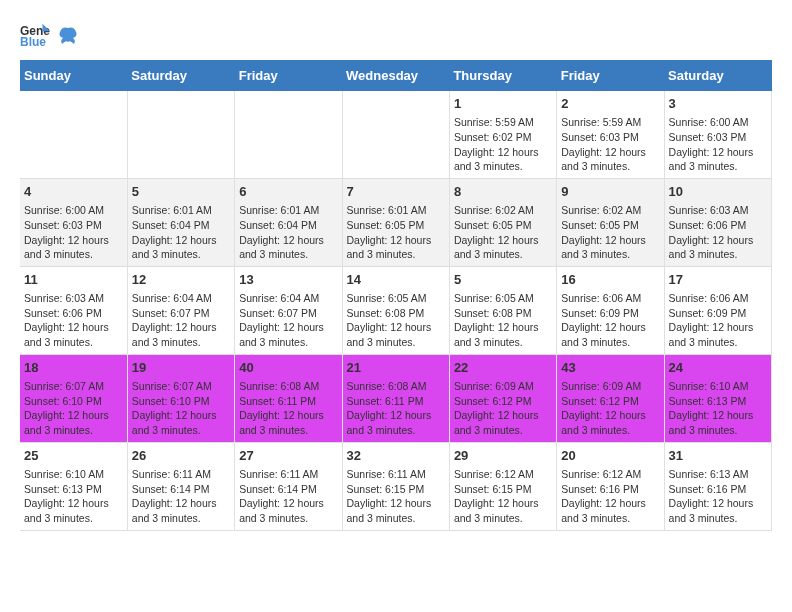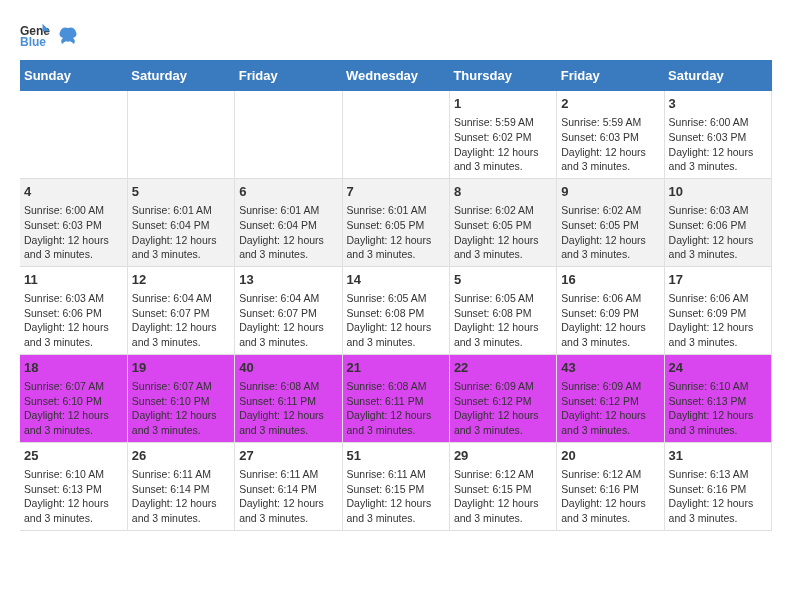--- a/index.html
+++ b/index.html
@@ -144,19 +144,19 @@
         <td><span class="day-num">40</span><span>Sunrise: 6:08 AM</span><br><span>Sunset: 6:11 PM</span><br><span>Daylight: 12 hours<br>and 3 minutes.</span></td>
         <td><span class="day-num">21</span><span>Sunrise: 6:08 AM</span><br><span>Sunset: 6:11 PM</span><br><span>Daylight: 12 hours<br>and 3 minutes.</span></td>
         <td><span class="day-num">22</span><span>Sunrise: 6:09 AM</span><br><span>Sunset: 6:12 PM</span><br><span>Daylight: 12 hours<br>and 3 minutes.</span></td>
         <td><span class="day-num">43</span><span>Sunrise: 6:09 AM</span><br><span>Sunset: 6:12 PM</span><br><span>Daylight: 12 hours<br>and 3 minutes.</span></td>
         <td><span class="day-num">24</span><span>Sunrise: 6:10 AM</span><br><span>Sunset: 6:13 PM</span><br><span>Daylight: 12 hours<br>and 3 minutes.</span></td>
       </tr>
       <tr>
         <td><span class="day-num">25</span><span>Sunrise: 6:10 AM</span><br><span>Sunset: 6:13 PM</span><br><span>Daylight: 12 hours<br>and 3 minutes.</span></td>
         <td><span class="day-num">26</span><span>Sunrise: 6:11 AM</span><br><span>Sunset: 6:14 PM</span><br><span>Daylight: 12 hours<br>and 3 minutes.</span></td>
         <td><span class="day-num">27</span><span>Sunrise: 6:11 AM</span><br><span>Sunset: 6:14 PM</span><br><span>Daylight: 12 hours<br>and 3 minutes.</span></td>
-        <td><span class="day-num">51</span><span>Sunrise: 6:11 AM</span><br><span>Sunset: 6:15 PM</span><br><span>Daylight: 12 hours<br>and 3 minutes.</span></td>
+        <td><span class="day-num">32</span><span>Sunrise: 6:11 AM</span><br><span>Sunset: 6:15 PM</span><br><span>Daylight: 12 hours<br>and 3 minutes.</span></td>
         <td><span class="day-num">29</span><span>Sunrise: 6:12 AM</span><br><span>Sunset: 6:15 PM</span><br><span>Daylight: 12 hours<br>and 3 minutes.</span></td>
         <td><span class="day-num">20</span><span>Sunrise: 6:12 AM</span><br><span>Sunset: 6:16 PM</span><br><span>Daylight: 12 hours<br>and 3 minutes.</span></td>
         <td><span class="day-num">31</span><span>Sunrise: 6:13 AM</span><br><span>Sunset: 6:16 PM</span><br><span>Daylight: 12 hours<br>and 3 minutes.</span></td>
       </tr>
     </tbody>
 </table>
 
 </body></html>

